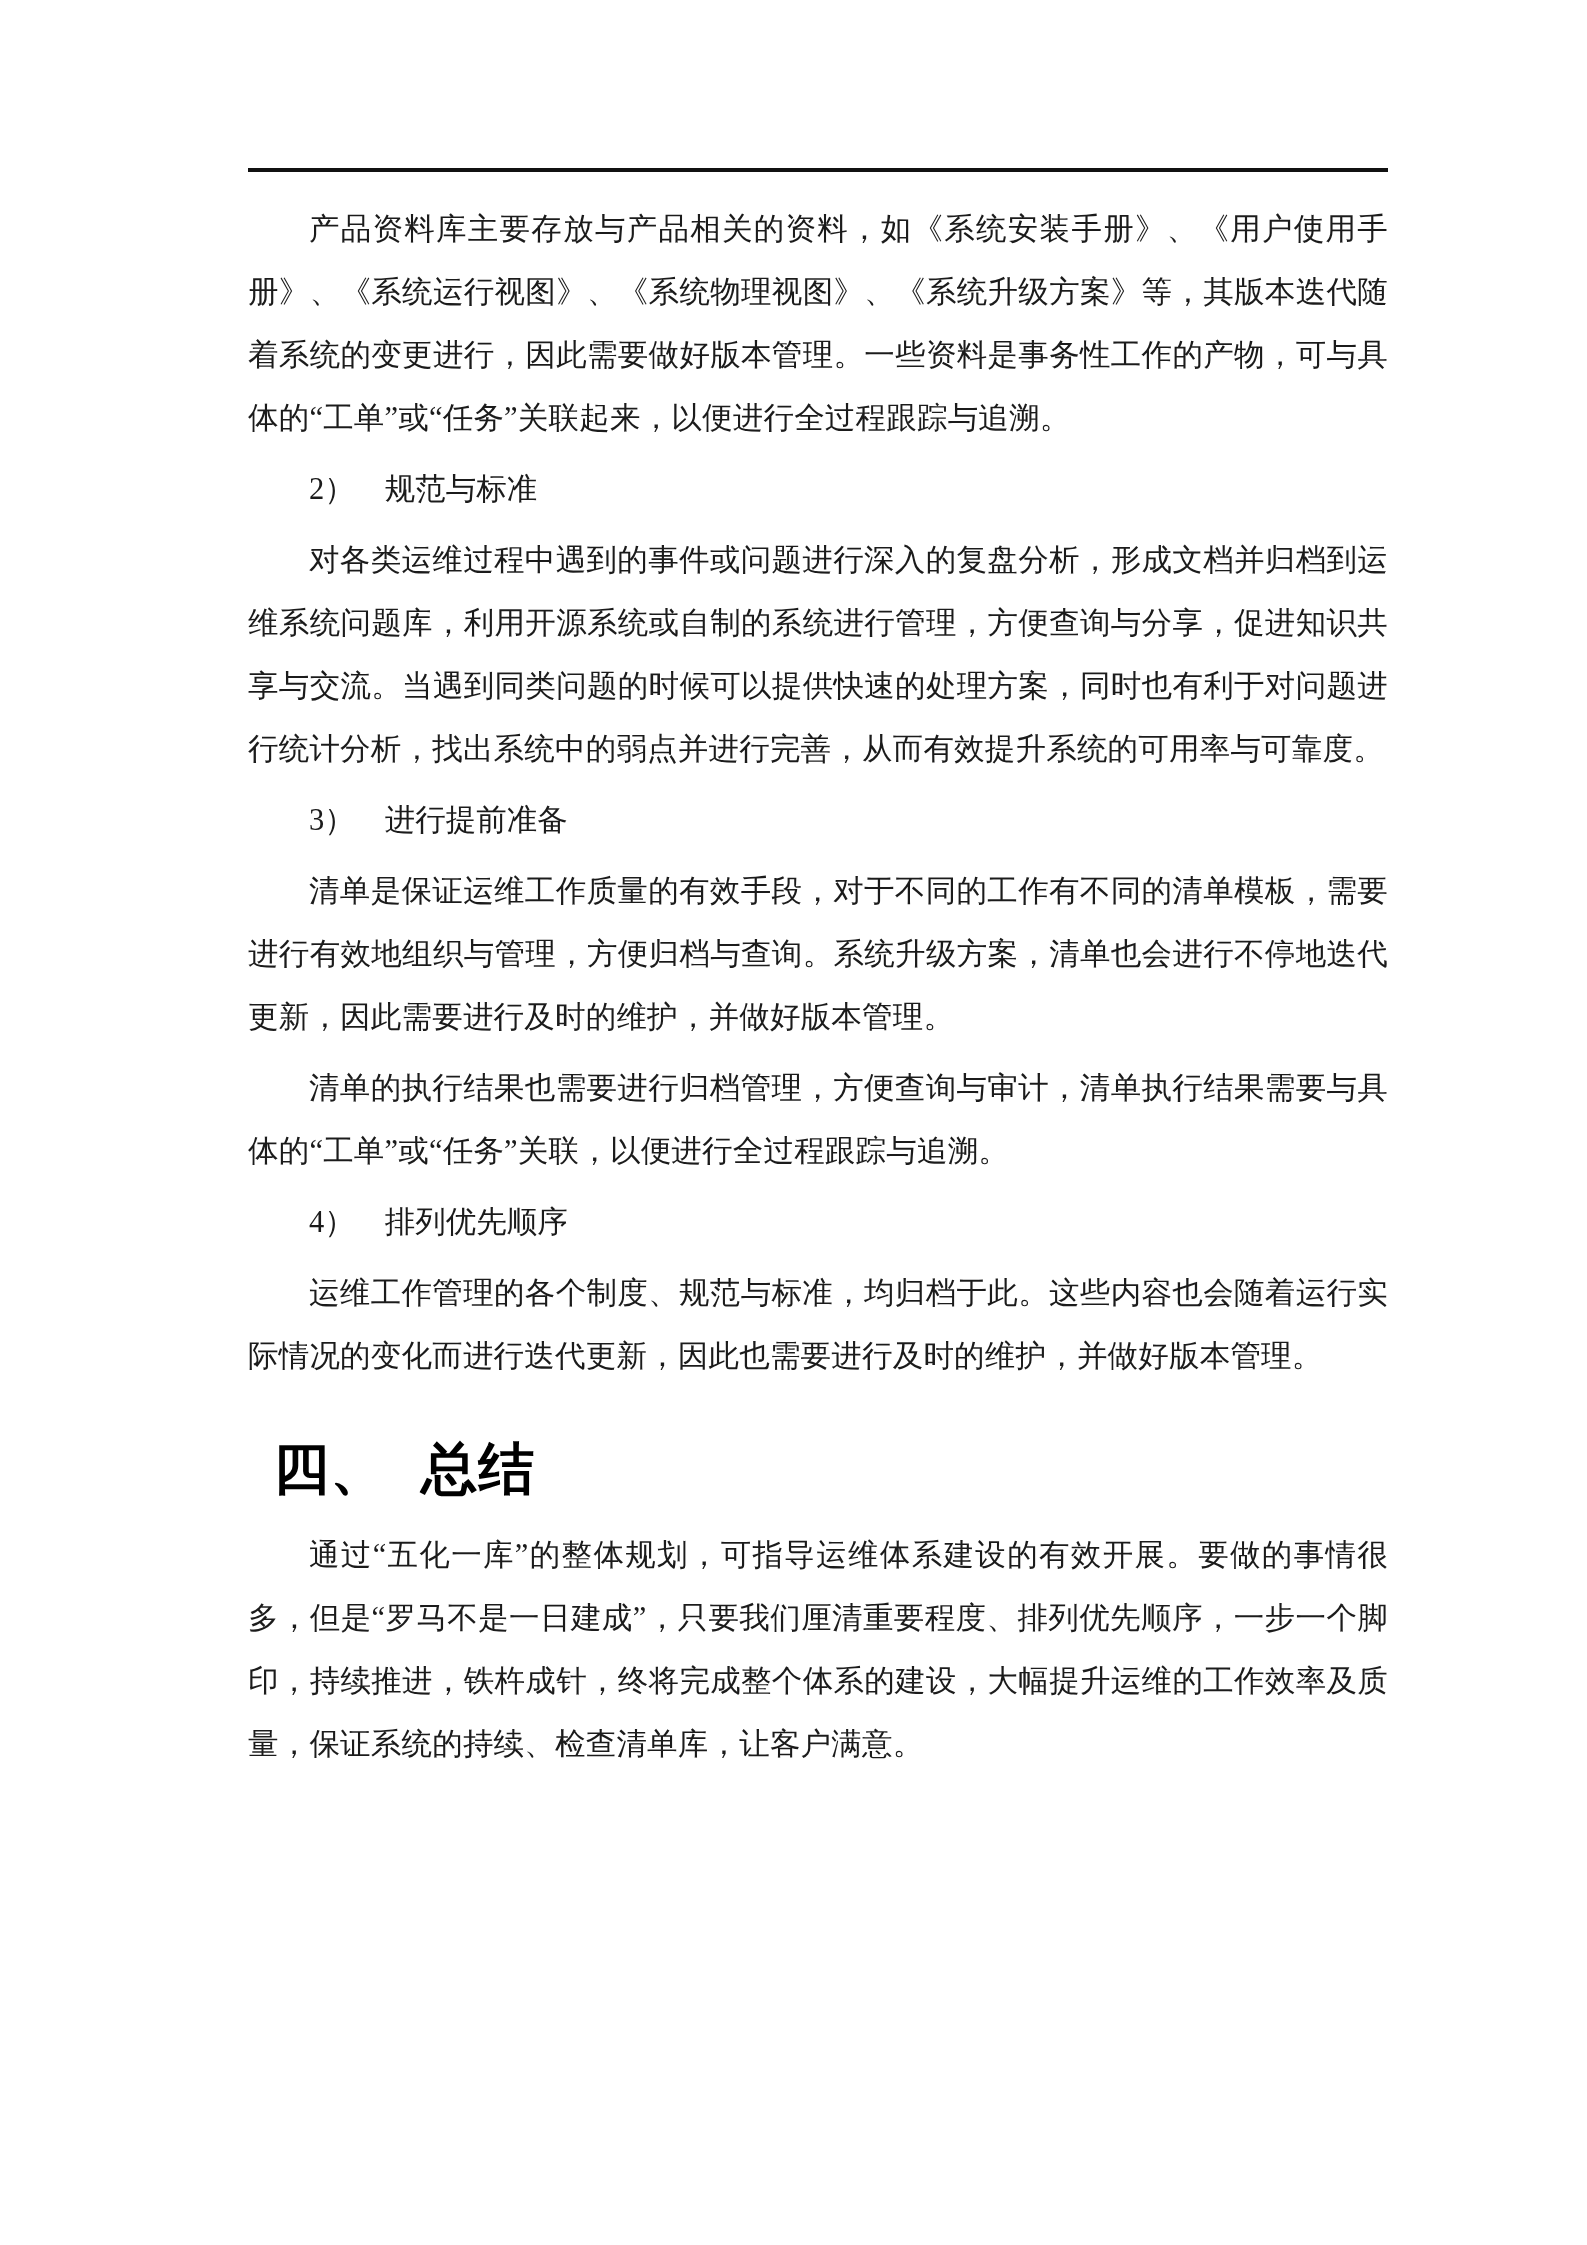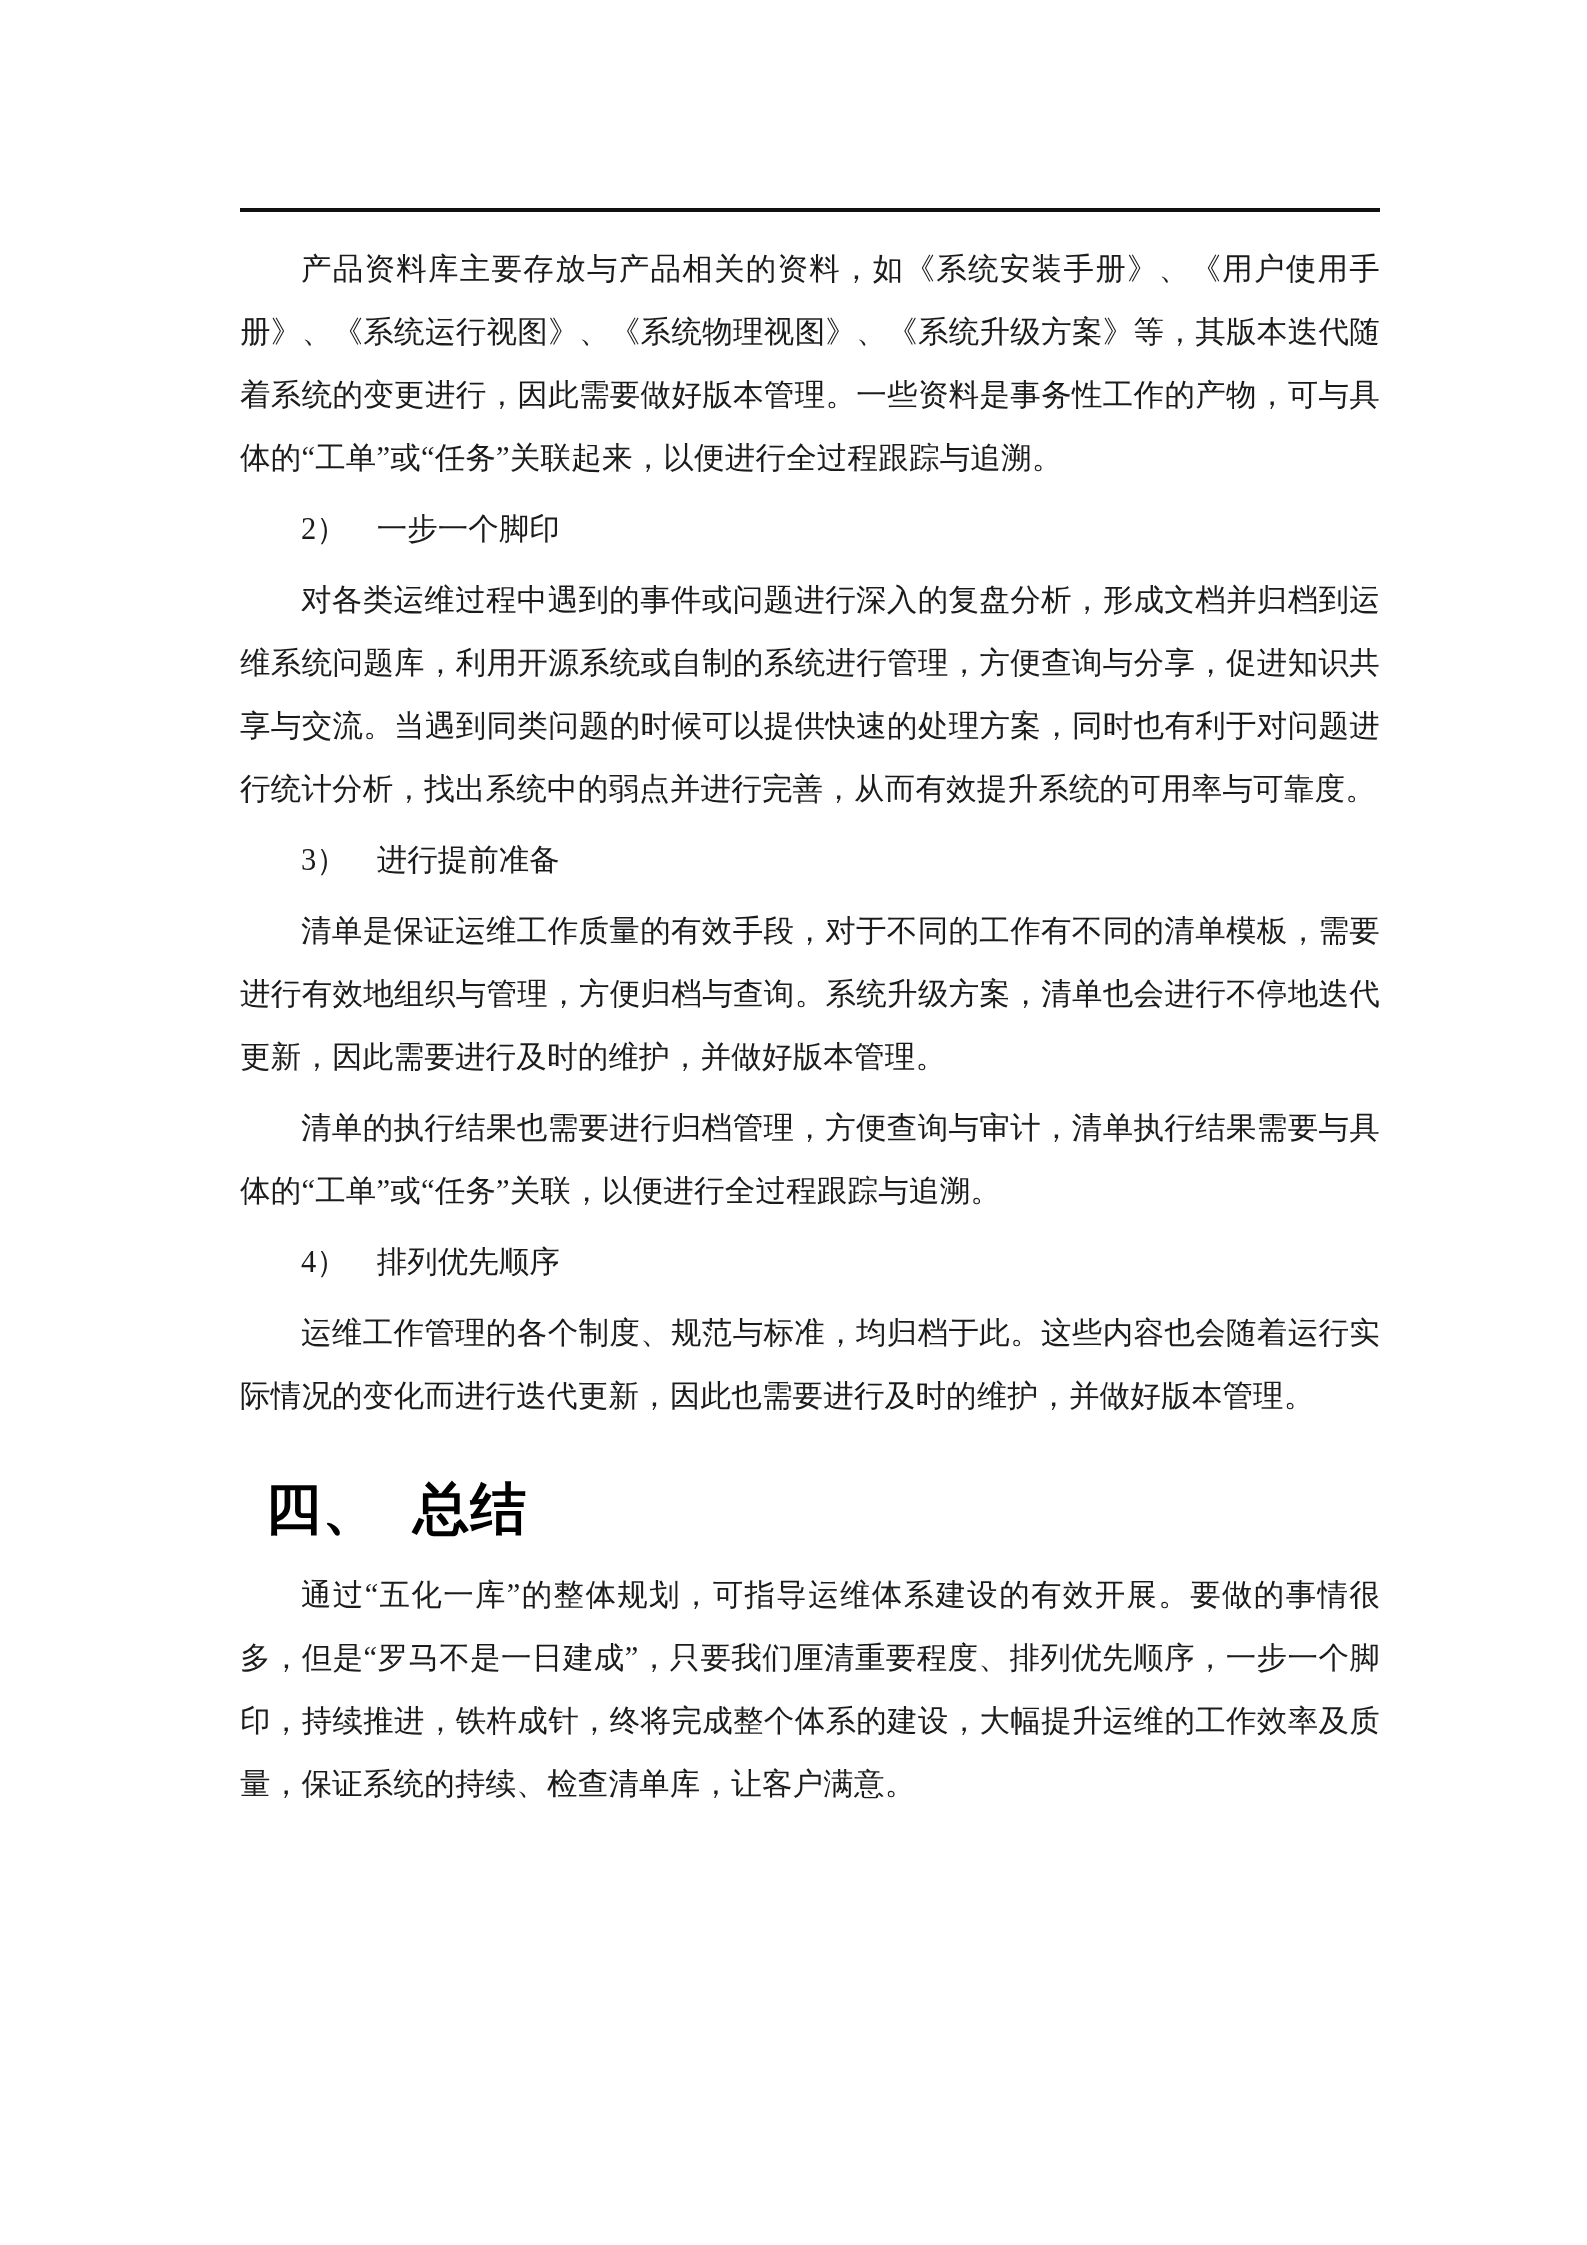--- a/index.html
+++ b/index.html
@@ -12,24 +12,23 @@
     width: 1587px;
     height: 2245px;
     background: #ffffff;
     box-sizing: border-box;
     font-family: "Liberation Serif", "DejaVu Serif", serif;
     color: #1a1a1a;
     overflow: hidden;
   }
   .content {
     position: absolute;
-    left: 240px;
+    left: 248px;
     top: 168px;
     width: 1140px;
-    margin-top: 40px;
   }
   .header-rule {
     width: 100%;
     height: 0;
     border-top: 4px solid #111111;
     margin: 0 0 26px 0;
   }
   p.body-para {
     margin: 0 0 8px 0;
     font-size: 30.5px;
@@ -73,21 +72,21 @@
 <body>
 
 <div class="page">
   <div class="content">
 
     <div class="header-rule"></div>
 
     <p class="body-para">产品资料库主要存放与产品相关的资料，如《系统安装手册》、《用户使用手册》、《系统运行视图》、《系统物理视图》、《系统升级方案》等，其版本迭代随着系统的变更进行，因此需要做好版本管理。一些资料是事务性工作的产物，可与具体的“工单”或“任务”关联起来，以便进行全过程跟踪与追溯。</p>
 
     <p class="list-heading">
-      <span class="num">2）</span><span class="gap"></span><span>一步一个脚印</span>
+      <span class="num">2）</span><span class="gap"></span><span>规范与标准</span>
     </p>
 
     <p class="body-para">对各类运维过程中遇到的事件或问题进行深入的复盘分析，形成文档并归档到运维系统问题库，利用开源系统或自制的系统进行管理，方便查询与分享，促进知识共享与交流。当遇到同类问题的时候可以提供快速的处理方案，同时也有利于对问题进行统计分析，找出系统中的弱点并进行完善，从而有效提升系统的可用率与可靠度。</p>
 
     <p class="list-heading">
       <span class="num">3）</span><span class="gap"></span><span>进行提前准备</span>
     </p>
 
     <p class="body-para">清单是保证运维工作质量的有效手段，对于不同的工作有不同的清单模板，需要进行有效地组织与管理，方便归档与查询。系统升级方案，清单也会进行不停地迭代更新，因此需要进行及时的维护，并做好版本管理。</p>
 

